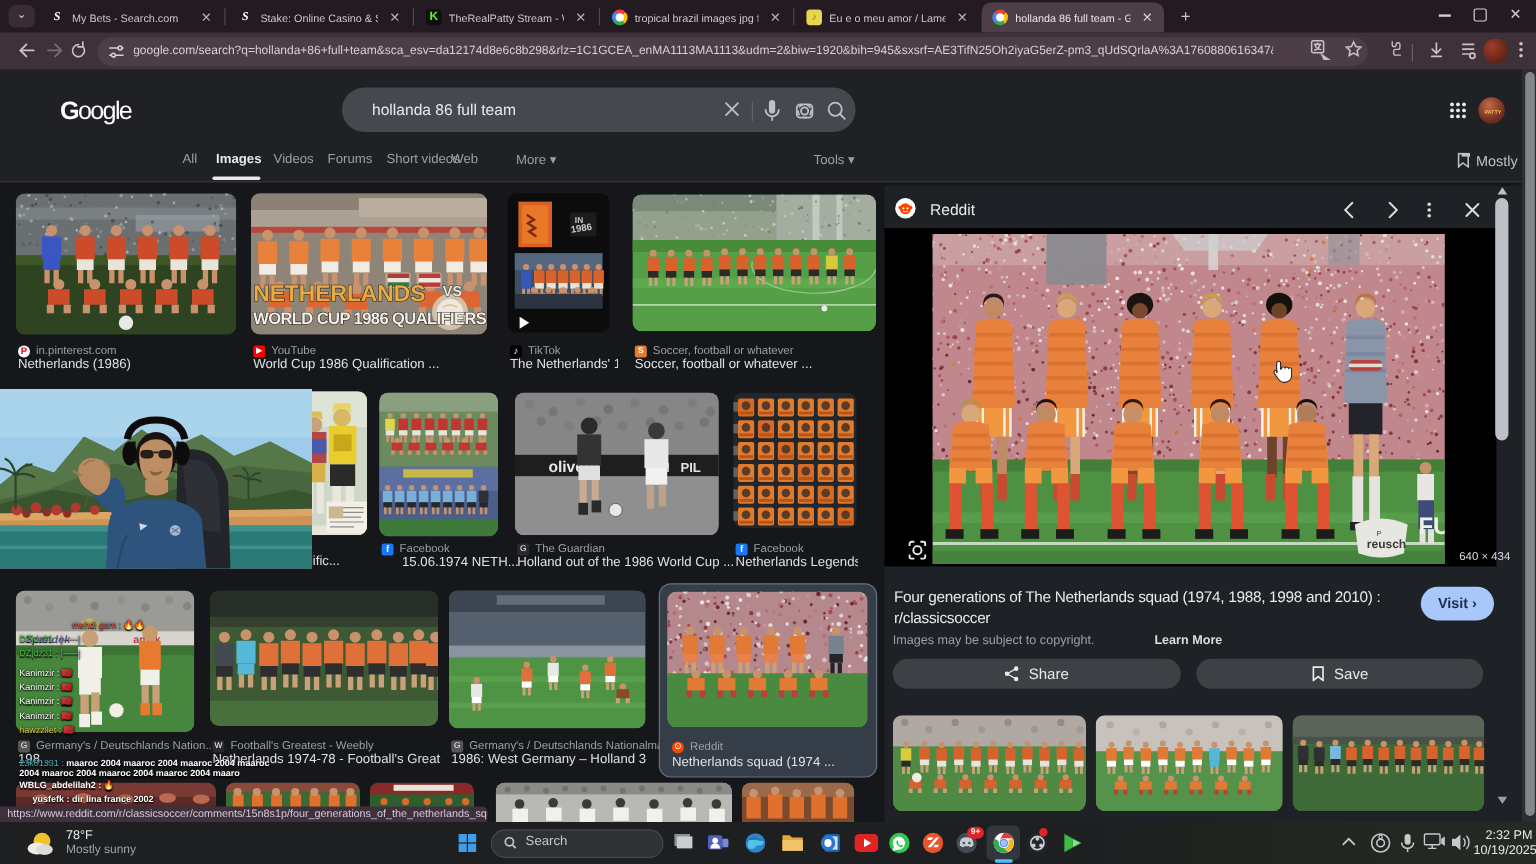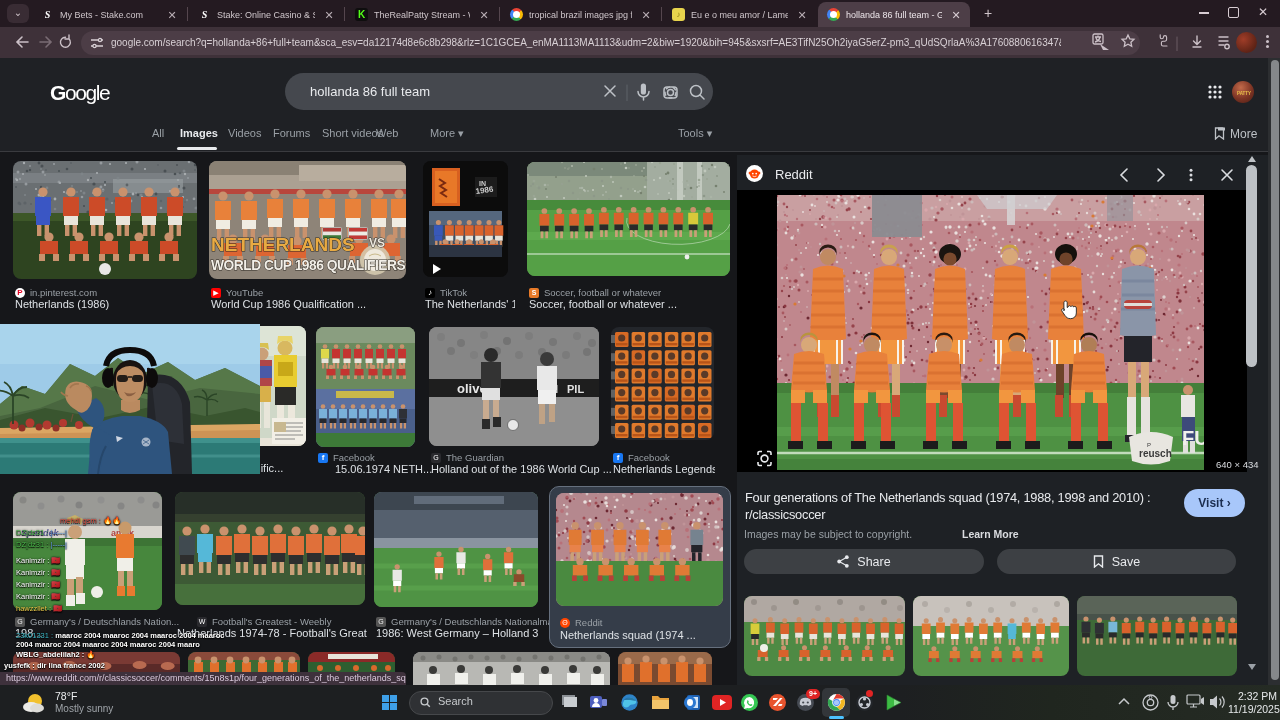--- a/index.html
+++ b/index.html
@@ -73,21 +73,21 @@
         <circle cx="7" cy="12" r="1.6"></circle>
         <circle cx="12" cy="12" r="1.6"></circle>
       </g>
     </svg>
 <div class="abs" style="left:1232px;top:81px;width:22px;height:22px;border-radius:50%;background:radial-gradient(circle at 40% 30%,#c26a4a,#7c3424 55%,#4c1d14);"></div>
 <div class="abs" style="left:1237px;top:91px;font-size:4.5px;color:#e8c14a;font-weight:bold;">PATTY</div>
 <svg class="abs" style="left:1214px;top:127px;" width="12" height="13" viewBox="0 0 12 13">
       <path d="M1.5 1h7a1 1 0 0 1 1 1v10L5 8.8 1.5 12V2z" fill="none" stroke="#bdc1c6" stroke-width="1.3"></path>
       <rect x="4" y="0.5" width="7" height="3" fill="#bdc1c6"></rect>
     </svg>
-<div class="abs" style="left:1230px;top:127px;font-size:12px;color:#bdc1c6;">More</div>
+<div class="abs" style="left:1230px;top:127px;font-size:12px;color:#bdc1c6;">Mostly</div>
 
 <div class="abs nav" style="left:152px;">All</div>
 <div class="abs nav on" style="left:180px;font-weight:bold;">Images</div>
 <div class="abs nav" style="left:228px;">Videos</div>
 <div class="abs nav" style="left:273px;">Forums</div>
 <div class="abs nav" style="left:322px;">Short videos</div>
 <div class="abs nav" style="left:376px;">Web</div>
 <div class="abs nav" style="left:430px;">More ▾</div>
 <div class="abs nav" style="left:678px;">Tools ▾</div>
 <div class="abs" id="imgul"></div>
@@ -1099,21 +1099,21 @@
               <use href="#pc" x="158" y="98"></use>
             </g>
    </g>
   </svg>
  </div>
  <div class="abs src" style="left:560px;top:617px;z-index:2;"><span class="sic" style="background:#ff4500;border-radius:50%;color:#fff;font-size:7px;line-height:10px;text-align:center;">ʘ</span>Reddit</div>
  <div class="abs cap" style="left:560px;top:629px;width:165px;z-index:2;">Netherlands squad (1974 ...</div>
 
  <div class="abs src" style="left:15px;top:616px;"><span class="sic" style="background:#555;color:#eee;font-size:7px;line-height:10px;text-align:center;">G</span>Germany's / Deutschlands Nation...</div>
  <div class="abs cap" style="left:15px;top:627px;width:150px;">198...</div>
- <div class="abs src" style="left:177px;top:616px;margin-left:20px;"><span class="sic" style="background:#2a2a2e;color:#fff;font-size:7px;line-height:10px;text-align:center;">W</span>Football's Greatest - Weebly</div>
+ <div class="abs src" style="left:177px;top:616px;"><span class="sic" style="background:#2a2a2e;color:#fff;font-size:7px;line-height:10px;text-align:center;">W</span>Football's Greatest - Weebly</div>
  <div class="abs cap" style="left:177px;top:627px;width:190px;">Netherlands 1974-78 - Football's Greatest</div>
  <div class="abs src" style="left:376px;top:616px;"><span class="sic" style="background:#555;color:#eee;font-size:7px;line-height:10px;text-align:center;">G</span>Germany's / Deutschlands Nationalma...</div>
  <div class="abs cap" style="left:376px;top:627px;width:163px;">1986: West Germany – Holland 3-1...</div>
 
  <div class="abs th" style="left:13px;top:652px;width:167px;height:33px;border-radius:8px 8px 0 0;">
   <svg width="167" height="33" viewBox="0 0 95 33" preserveAspectRatio="none">
           <rect width="95" height="33" fill="#5a2a28"></rect>
           <rect width="95" height="12" fill="#7a3a34"></rect>
           <g fill="#b86a50">
             <circle cx="12" cy="14" r="4"></circle>
@@ -3061,21 +3061,21 @@
 <div class="abs" style="left:1248px;top:156px;width:0;height:0;border-left:4px solid transparent;border-right:4px solid transparent;border-bottom:6px solid #bdc1c5;"></div>
 <div class="abs" style="left:1248px;top:664px;width:0;height:0;border-left:4px solid transparent;border-right:4px solid transparent;border-top:6px solid #9aa0a6;"></div>
 
 <div class="abs" style="left:1268px;top:58px;width:12px;height:627px;background:#2c2e31;"></div>
 <div class="abs" style="left:1271px;top:60px;width:8px;height:620px;border-radius:4px;background:#84878a;"></div>
 
 <div class="abs" id="tabbar">
   <div class="abs" style="left:7px;top:4px;width:22px;height:19px;border-radius:6px;background:#392c34;color:#cfc4ca;text-align:center;font-size:10px;line-height:18px;">⌄</div>
   <div class="abs tab" style="left:32px;width:154px;">
     <span class="fav" style="color:#fff;font-family:'Liberation Serif',serif;font-style:italic;">S</span>
-        <span class="ttl">My Bets - Stake.com</span>
+        <span class="ttl">My Bets - Search.com</span>
         <span class="x">✕</span>
   </div>
   <div class="abs tabsep" style="left:187px;"></div>
   <div class="abs tab" style="left:189px;width:154px;">
     <span class="fav" style="color:#fff;font-family:'Liberation Serif',serif;font-style:italic;">S</span>
         <span class="ttl">Stake: Online Casino &amp; Sports</span>
         <span class="x">✕</span>
   </div>
   <div class="abs tabsep" style="left:344px;"></div>
   <div class="abs tab" style="left:346px;width:152px;">
@@ -3215,21 +3215,21 @@
  <div class="abs chat" style="left:16px;top:528px;color:#4ab84a;">DZ|dz31 : <span style="color:#6aa3e8;">|-----|</span></div>
  <div class="abs chat" style="left:16px;top:540px;color:#4ab84a;">DZ|dz31 : <span style="color:#6aa3e8;">|-----|</span></div>
  <div class="abs chat" style="left:16px;top:556px;">Kanimzir : 🇲🇦</div>
  <div class="abs chat" style="left:16px;top:568px;">Kanimzir : 🇲🇦</div>
  <div class="abs chat" style="left:16px;top:580px;">Kanimzir : 🇲🇦</div>
  <div class="abs chat" style="left:16px;top:592px;">Kanimzir : 🇲🇦</div>
  <div class="abs chat" style="left:16px;top:604px;color:#e8c84a;">hawzzllet : <span style="color:#fff;">🇲🇦</span></div>
  <div class="abs chat" style="left:16px;top:631px;color:#3ab8c8;">23k01331 :<span style="color:#fff;font-weight:bold;"> maaroc 2004 maaroc 2004 maaroc 2004 maaroc</span></div>
  <div class="abs chat" style="left:16px;top:640px;font-weight:bold;text-align:right;">2004 maaroc 2004 maaroc 2004 maaroc 2004 maaro</div>
  <div class="abs chat" style="left:16px;top:650px;font-weight:bold;">WBLG_abdelilah2 : <span style="color:#e05548;">🔥</span></div>
- <div class="abs chat" style="left:4px;top:661px;font-weight:bold;">yusfefk : dir lina france 2002</div>
+ <div class="abs chat" style="left:27px;top:661px;font-weight:bold;">yusfefk : dir lina france 2002</div>
 </div>
 <div class="abs" id="statusbar">https://www.reddit.com/r/classicsoccer/comments/15n8s1p/four_generations_of_the_netherlands_squad_1974/</div>
 
 <div class="abs" id="taskbar">
  <div class="abs" style="left:900px;top:0;width:380px;height:35px;background:linear-gradient(90deg,#1d1f21,#20261f 40%,#252b24);"></div>
  
  <svg class="abs" style="left:22px;top:6px;" width="24" height="24" viewBox="0 0 24 24">
         <circle cx="13" cy="10" r="7" fill="#f2c12e"></circle>
         <ellipse cx="9" cy="16" rx="8" ry="5" fill="#ecebe8"></ellipse>
         <ellipse cx="15" cy="17" rx="7" ry="4.4" fill="#dddcd8"></ellipse>
@@ -3339,14 +3339,14 @@
  <svg class="abs" style="left:1186px;top:9px;" width="19" height="16" viewBox="0 0 19 16">
         <rect x="1" y="1" width="13" height="9" rx="1" fill="none" stroke="#c6c9cc" stroke-width="1.2"></rect>
         <path d="M4 13h7M7.5 10v3" stroke="#c6c9cc" stroke-width="1.2"></path>
         <path d="M15 5l3-2v8l-3-2z" fill="#c6c9cc"></path>
       </svg>
  <svg class="abs" style="left:1209px;top:9px;" width="17" height="16" viewBox="0 0 17 16">
         <path d="M1 5h3l4-3.5v13L4 11H1z" fill="#c6c9cc"></path>
         <path d="M10.5 4.5a5 5 0 0 1 0 7M13 2.5a8 8 0 0 1 0 11" stroke="#c6c9cc" stroke-width="1.2" fill="none"></path>
       </svg>
  <div class="abs" style="left:1238px;top:5px;width:40px;font-size:10.5px;color:#e6e8ea;text-align:left;">2:32 PM</div>
- <div class="abs" style="left:1228px;top:18px;width:50px;font-size:10.5px;color:#e6e8ea;text-align:center;">11/19/2025</div>
+ <div class="abs" style="left:1228px;top:18px;width:50px;font-size:10.5px;color:#e6e8ea;text-align:center;">10/19/2025</div>
 </div>
 </div>
 </body></html>

